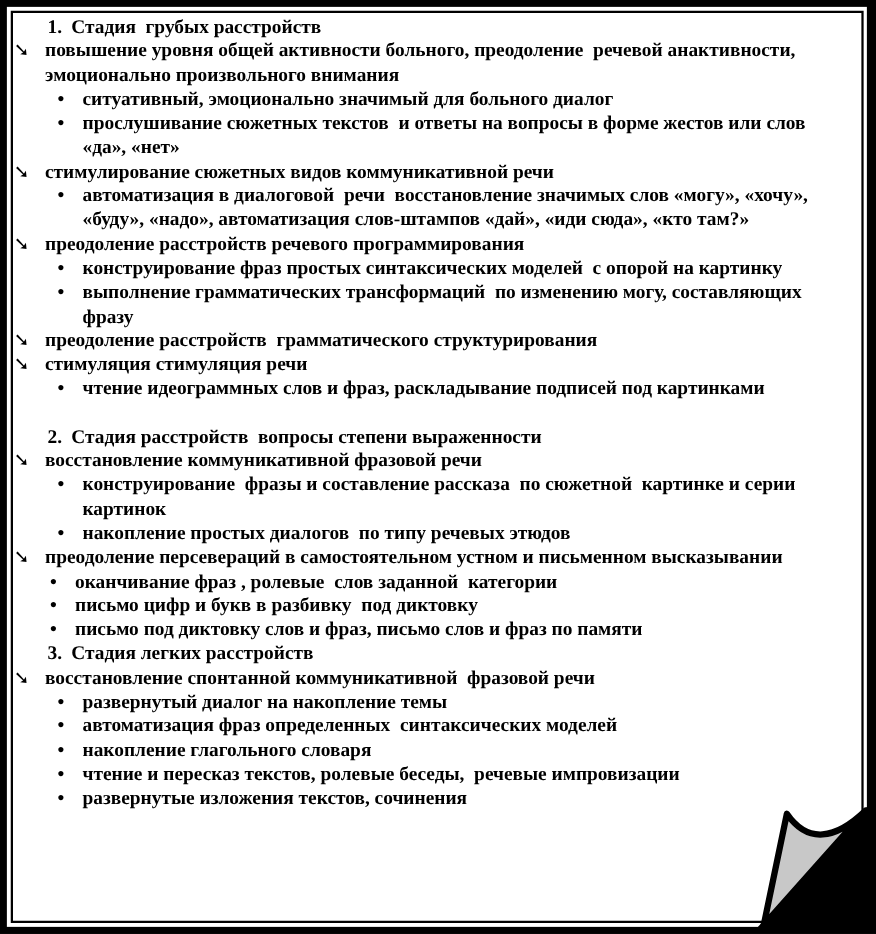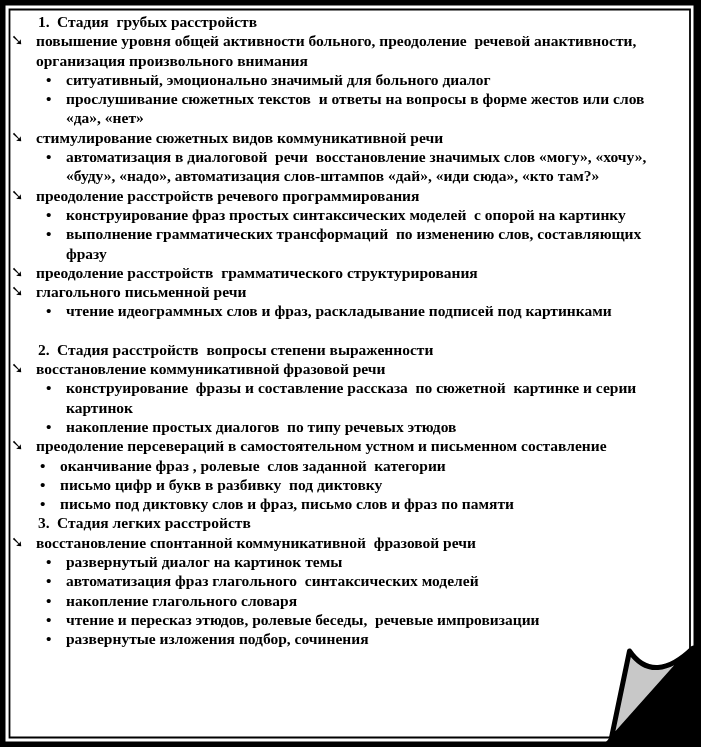--- a/index.html
+++ b/index.html
@@ -37,21 +37,21 @@
 
   <div class="content">
 
     <div class="row num">
       <span class="m">1.</span>
       <span class="t">Стадия  грубых расстройств</span>
     </div>
     <div class="row arrow">
       <span class="m">➘</span>
       <span class="t">повышение уровня общей активности больного, преодоление  речевой анактивности,
-организация произвольного внимания</span>
+эмоционально произвольного внимания</span>
     </div>
     <div class="row b1">
       <span class="m">•</span>
       <span class="t">ситуативный, эмоционально значимый для больного диалог</span>
     </div>
     <div class="row b1">
       <span class="m">•</span>
       <span class="t">прослушивание сюжетных текстов  и ответы на вопросы в форме жестов или слов
 «да», «нет»</span>
     </div>
@@ -67,30 +67,30 @@
     <div class="row arrow">
       <span class="m">➘</span>
       <span class="t">преодоление расстройств речевого программирования</span>
     </div>
     <div class="row b1">
       <span class="m">•</span>
       <span class="t">конструирование фраз простых синтаксических моделей  с опорой на картинку</span>
     </div>
     <div class="row b1">
       <span class="m">•</span>
-      <span class="t">выполнение грамматических трансформаций  по изменению слов, составляющих
+      <span class="t">выполнение грамматических трансформаций  по изменению могу, составляющих
 фразу</span>
     </div>
     <div class="row arrow">
       <span class="m">➘</span>
       <span class="t">преодоление расстройств  грамматического структурирования</span>
     </div>
     <div class="row arrow">
       <span class="m">➘</span>
-      <span class="t">глагольного письменной речи</span>
+      <span class="t">стимуляция стимуляция речи</span>
     </div>
     <div class="row b1">
       <span class="m">•</span>
       <span class="t">чтение идеограммных слов и фраз, раскладывание подписей под картинками</span>
     </div>
 
     <div class="gap"></div>
 
     <div class="row num">
       <span class="m">2.</span>
@@ -104,21 +104,21 @@
       <span class="m">•</span>
       <span class="t">конструирование  фразы и составление рассказа  по сюжетной  картинке и серии
 картинок</span>
     </div>
     <div class="row b1">
       <span class="m">•</span>
       <span class="t">накопление простых диалогов  по типу речевых этюдов</span>
     </div>
     <div class="row arrow">
       <span class="m">➘</span>
-      <span class="t">преодоление персевераций в самостоятельном устном и письменном составление</span>
+      <span class="t">преодоление персевераций в самостоятельном устном и письменном высказывании</span>
     </div>
     <div class="row b2">
       <span class="m">•</span>
       <span class="t">оканчивание фраз , ролевые  слов заданной  категории</span>
     </div>
     <div class="row b2">
       <span class="m">•</span>
       <span class="t">письмо цифр и букв в разбивку  под диктовку</span>
     </div>
     <div class="row b2">
@@ -128,33 +128,33 @@
     <div class="row num">
       <span class="m">3.</span>
       <span class="t">Стадия легких расстройств</span>
     </div>
     <div class="row arrow">
       <span class="m">➘</span>
       <span class="t">восстановление спонтанной коммуникативной  фразовой речи</span>
     </div>
     <div class="row b1">
       <span class="m">•</span>
-      <span class="t">развернутый диалог на картинок темы</span>
+      <span class="t">развернутый диалог на накопление темы</span>
     </div>
     <div class="row b1">
       <span class="m">•</span>
-      <span class="t">автоматизация фраз глагольного  синтаксических моделей</span>
+      <span class="t">автоматизация фраз определенных  синтаксических моделей</span>
     </div>
     <div class="row b1">
       <span class="m">•</span>
       <span class="t">накопление глагольного словаря</span>
     </div>
     <div class="row b1">
       <span class="m">•</span>
-      <span class="t">чтение и пересказ этюдов, ролевые беседы,  речевые импровизации</span>
+      <span class="t">чтение и пересказ текстов, ролевые беседы,  речевые импровизации</span>
     </div>
     <div class="row b1">
       <span class="m">•</span>
-      <span class="t">развернутые изложения подбор, сочинения</span>
+      <span class="t">развернутые изложения текстов, сочинения</span>
     </div>
 
   </div>
 </div>
 
 </body></html>

